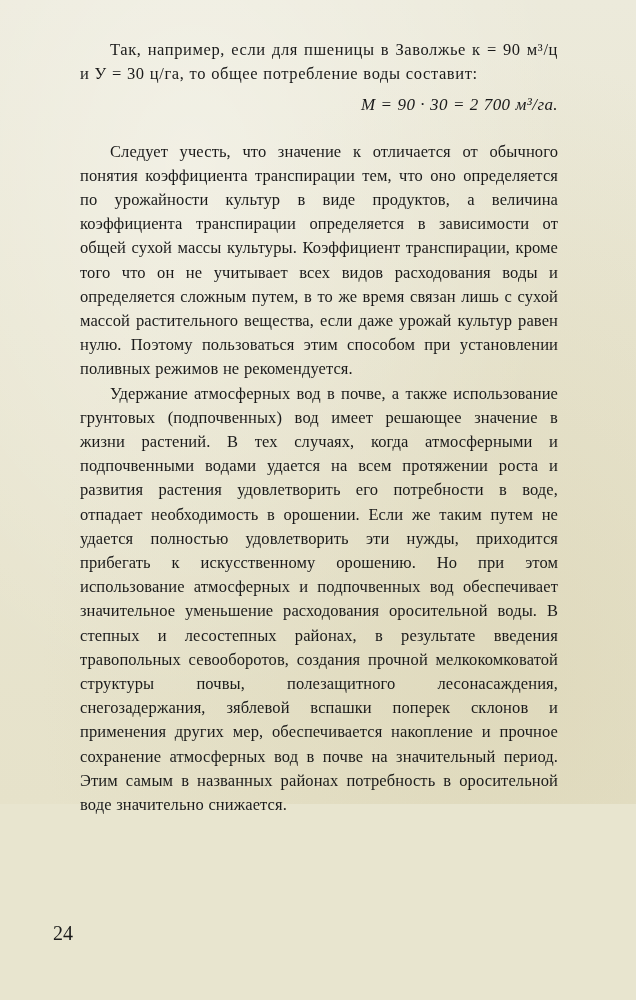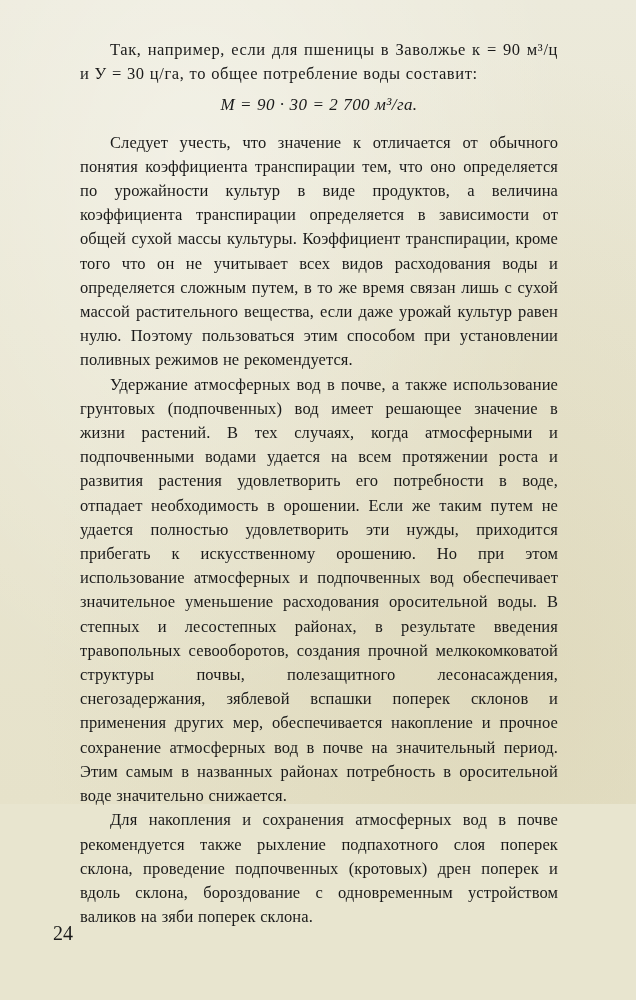--- a/index.html
+++ b/index.html
@@ -44,33 +44,33 @@
   }
   p + p {
     margin-top: 0px;
   }
   .formula-line {
     margin: 0;
     font-size: 16.5px;
     line-height: 24.2px;
   }
   .centered-formula {
-    text-align: center;
+    text-align: right;
     margin-top: 7px;
     font-size: 17px;
     letter-spacing: 0.4px;
   }
   .italic {
     font-style: italic;
   }
   .spaced {
     letter-spacing: 0.6px;
   }
   .blk {
-    margin-top: 13px;
+    margin-top: 22px;
   }
   .page-number {
     position: absolute;
     left: 53px;
     top: 922px;
     font-size: 20px;
   }
 </style>
 </head>
 <body>
@@ -80,18 +80,17 @@
 
     <p class="indent spaced">Так, например, если для пшеницы в Заволжье к = 90 м³/ц и У = 30 ц/га, то общее потребление воды составит:</p>
 
     <p class="formula-line centered-formula italic">М = 90 · 30 = 2 700 м³/га.</p>
 
     <p class="indent blk">Следует учесть, что значение к отличается от обычного понятия коэффициента транспирации тем, что оно определяется по урожайности культур в виде продуктов, а величина коэффициента транспирации определяется в зависимости от общей сухой массы культуры. Коэффициент транспирации, кроме того что он не учитывает всех видов расходования воды и определяется сложным путем, в то же время связан лишь с сухой массой растительного вещества, если даже урожай культур равен нулю. Поэтому пользоваться этим способом при установлении поливных режимов не рекомендуется.</p>
 
 
     <p class="indent">Удержание атмосферных вод в почве, а также использование грунтовых (подпочвенных) вод имеет решающее значение в жизни растений. В тех случаях, когда атмосферными и подпочвенными водами удается на всем протяжении роста и развития растения удовлетворить его потребности в воде, отпадает необходимость в орошении. Если же таким путем не удается полностью удовлетворить эти нужды, приходится прибегать к искусственному орошению. Но при этом использование атмосферных и подпочвенных вод обеспечивает значительное уменьшение расходования оросительной воды. В степных и лесостепных районах, в результате введения травопольных севооборотов, создания прочной мелкокомковатой структуры почвы, полезащитного лесонасаждения, снегозадержания, зяблевой вспашки поперек склонов и применения других мер, обеспечивается накопление и прочное сохранение атмосферных вод в почве на значительный период. Этим самым в названных районах потребность в оросительной воде значительно снижается.</p>
 
-    <p class="indent">Для накопления и сохранения атмосферных вод в почве рекомендуется также рыхление подпахотного слоя поперек склона, проведение подпочвенных (кротовых) дрен поперек и вдоль склона, бороздование с одновременным устройством валиков на зяби поперек склона.</p>
 
   </div>
 
   <div class="page-number">24</div>
 </div>
 
 </body></html>

